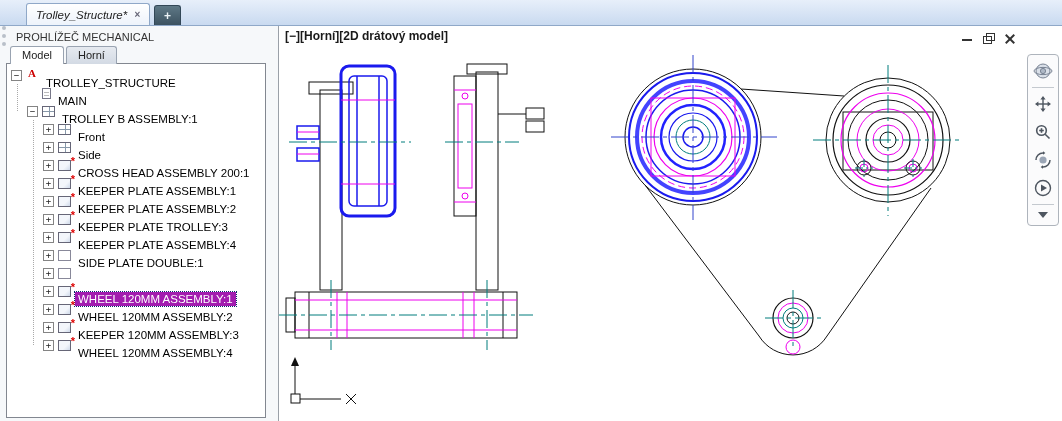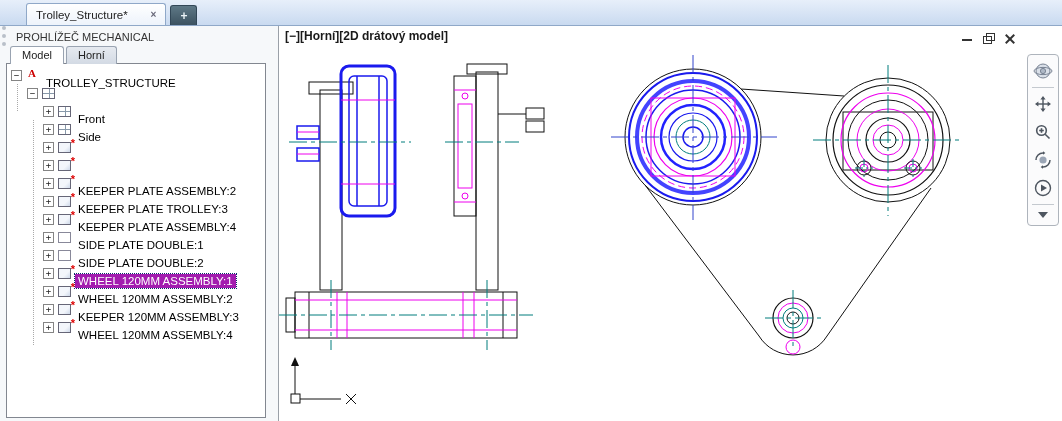--- a/index.html
+++ b/index.html
@@ -2,23 +2,23 @@
 <html><head>
 <meta charset="utf-8">
 <style>
   html,body{margin:0;padding:0;background:#dfe3e8;}
   .app{position:relative;width:1062px;height:421px;background:#fff;outline:1px solid #8d97a3;
        font-family:"Liberation Sans",sans-serif;overflow:hidden;}
 
   
   .tabbar{height:26px;background:linear-gradient(#e7effa,#c9daf0);border-bottom:1px solid #8fa8c8;
           display:flex;align-items:flex-end;padding-left:26px;box-sizing:border-box;}
-  .file-tab{height:21px;display:flex;align-items:center;gap:23px;padding:0 9px;
+  .file-tab{height:21px;display:flex;align-items:center;gap:7px;padding:0 9px;
             background:linear-gradient(#ffffff,#edf3fb);border:1px solid #8fa8c8;border-bottom:none;
-            border-radius:3px 3px 0 0;font-size:11.5px;color:#222;}
+            border-radius:3px 3px 0 0;font-size:11.5px;color:#222;font-style:italic;}
   .file-tab .close{color:#667;font-size:10px;font-weight:bold;line-height:10px;}
   .new-tab{height:19px;width:25px;margin-left:4px;display:flex;align-items:center;justify-content:center;
            background:linear-gradient(#5e7886,#3c5260);border:1px solid #324757;border-bottom:none;
            border-radius:3px 3px 0 0;color:#eaf2f6;font-size:12px;font-weight:bold;}
 
   
   .main{display:flex;height:395px;}
   .left-panel{width:279px;border-right:1px solid #9aa0a8;background:#f6f8fa;display:flex;
               flex-direction:column;box-sizing:border-box;}
   .panel-header{padding:5px 8px 3px 10px;font-size:11px;color:#333;
@@ -94,40 +94,48 @@
       </div>
       <div class="tree-box">
         <div class="guide" style="left:10px;top:20px;height:27px;"></div>
         <div class="guide" style="left:26px;top:56px;height:225px;"></div>
       <div class="tree-row" style="padding-left: 4px;">
             <span class="expander minus">−</span>
             <span class="ticon root"></span>
             <span class="tlabel">TROLLEY_STRUCTURE</span>
           </div>
           <div class="tree-row" style="padding-left: 20px;">
+            <span class="expander none"></span>
+            <span class="ticon sheet"></span>
+            <span class="tlabel">MAIN</span>
+          </div>
+          <div class="tree-row" style="padding-left: 20px;">
             <span class="expander minus">−</span>
             <span class="ticon table"></span>
+            <span class="tlabel">TROLLEY B ASSEMBLY:1</span>
           </div>
           <div class="tree-row" style="padding-left: 36px;">
             <span class="expander plus">+</span>
             <span class="ticon grid"></span>
             <span class="tlabel">Front</span>
           </div>
           <div class="tree-row" style="padding-left: 36px;">
             <span class="expander plus">+</span>
             <span class="ticon grid"></span>
             <span class="tlabel">Side</span>
           </div>
           <div class="tree-row" style="padding-left: 36px;">
             <span class="expander plus">+</span>
             <span class="ticon asm"></span>
-          </div>
-          <div class="tree-row" style="padding-left: 36px;">
-            <span class="expander plus">+</span>
-            <span class="ticon asm"></span>
+            <span class="tlabel">CROSS HEAD ASSEMBLY 200:1</span>
+          </div>
+          <div class="tree-row" style="padding-left: 36px;">
+            <span class="expander plus">+</span>
+            <span class="ticon asm"></span>
+            <span class="tlabel">KEEPER PLATE ASSEMBLY:1</span>
           </div>
           <div class="tree-row" style="padding-left: 36px;">
             <span class="expander plus">+</span>
             <span class="ticon asm"></span>
             <span class="tlabel">KEEPER PLATE ASSEMBLY:2</span>
           </div>
           <div class="tree-row" style="padding-left: 36px;">
             <span class="expander plus">+</span>
             <span class="ticon asm"></span>
             <span class="tlabel">KEEPER PLATE TROLLEY:3</span>
@@ -138,21 +146,20 @@
             <span class="tlabel">KEEPER PLATE ASSEMBLY:4</span>
           </div>
           <div class="tree-row" style="padding-left: 36px;">
             <span class="expander plus">+</span>
             <span class="ticon plate"></span>
             <span class="tlabel">SIDE PLATE DOUBLE:1</span>
           </div>
           <div class="tree-row" style="padding-left: 36px;">
             <span class="expander plus">+</span>
             <span class="ticon plate"></span>
-            <span class="tlabel">SIDE PLATE DOUBLE:2</span>
           </div>
           <div class="tree-row selected" style="padding-left: 36px;">
             <span class="expander plus">+</span>
             <span class="ticon asm"></span>
             <span class="tlabel">WHEEL 120MM ASSEMBLY:1</span>
           </div>
           <div class="tree-row" style="padding-left: 36px;">
             <span class="expander plus">+</span>
             <span class="ticon asm"></span>
             <span class="tlabel">WHEEL 120MM ASSEMBLY:2</span>

